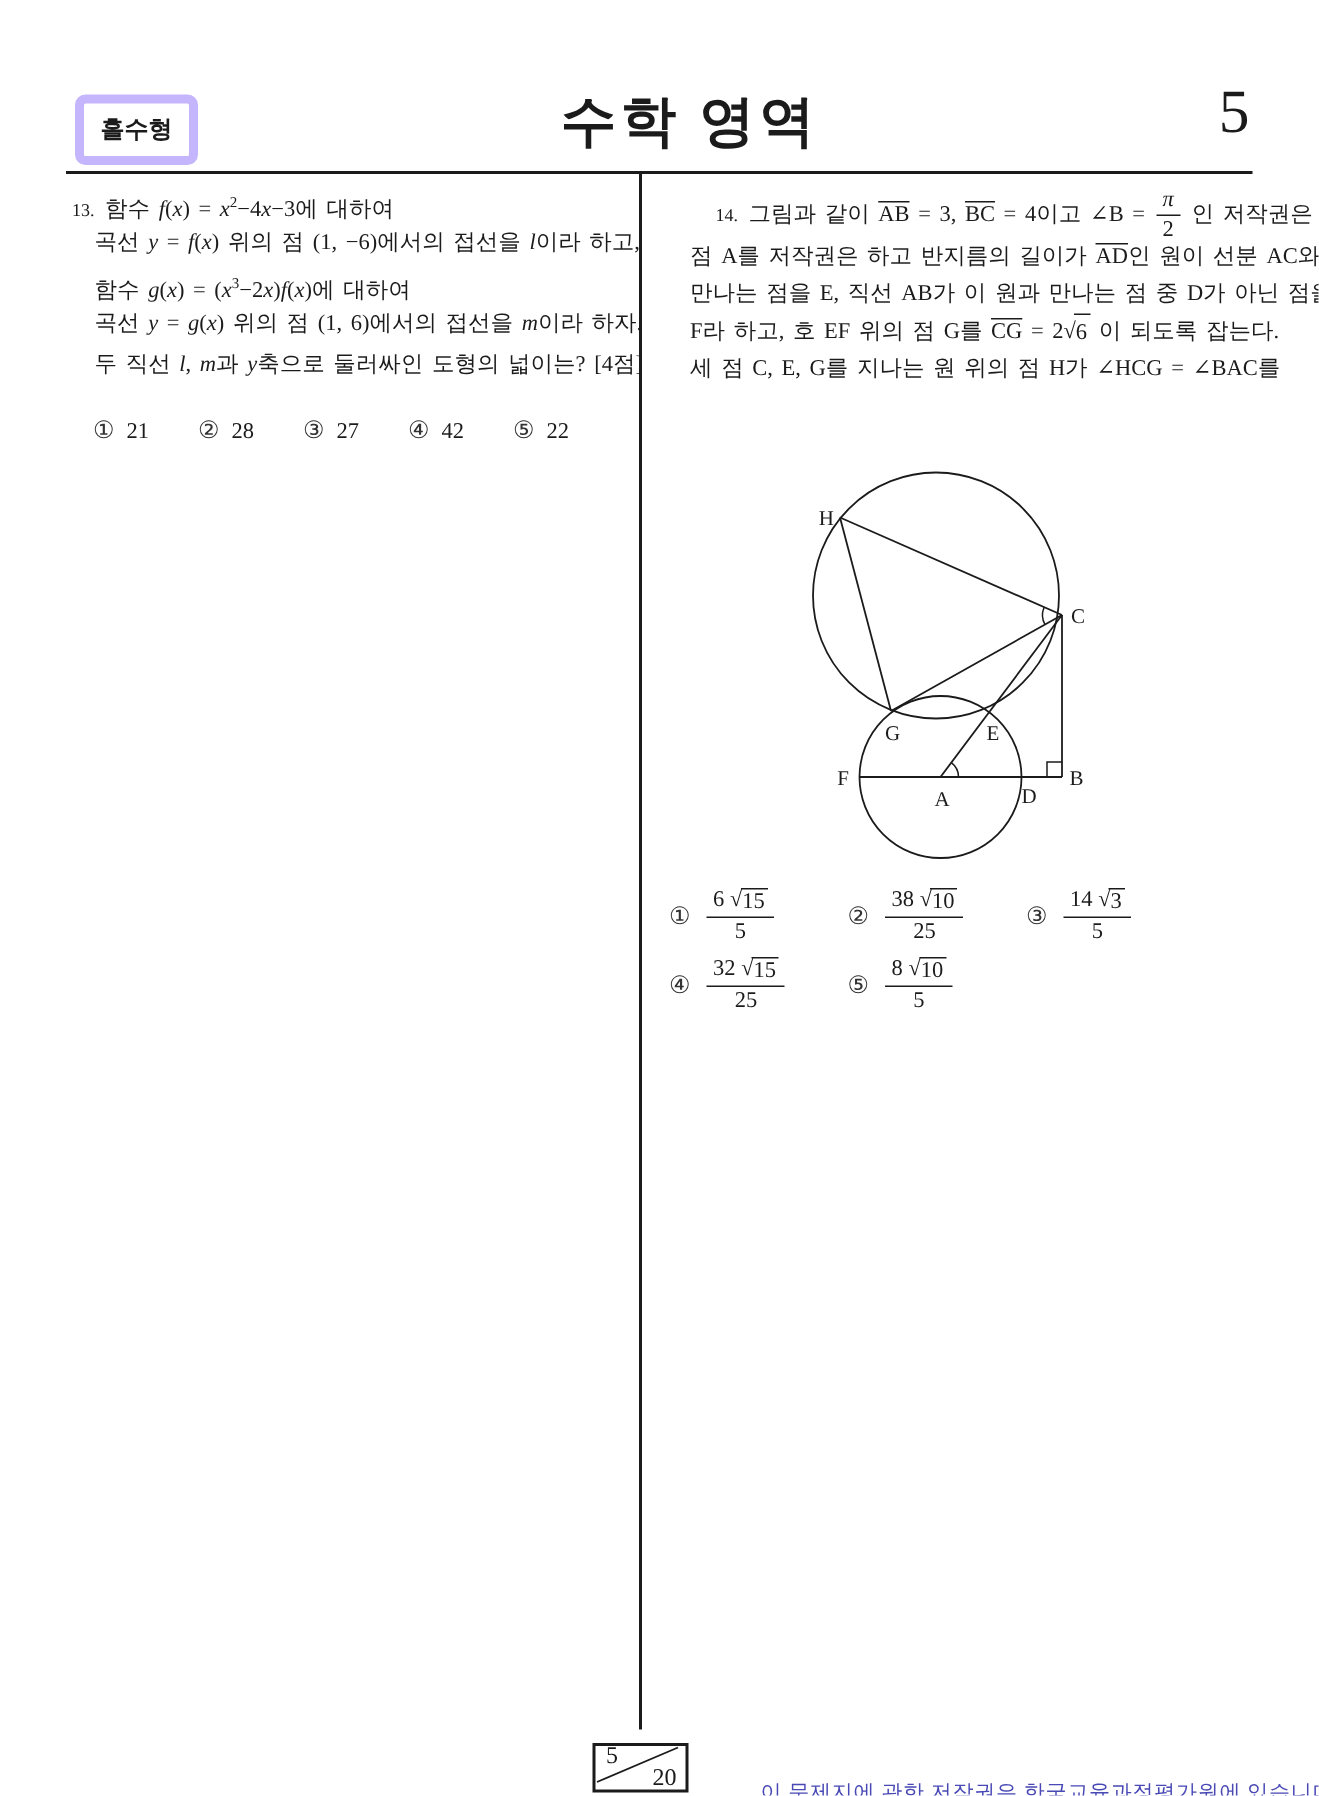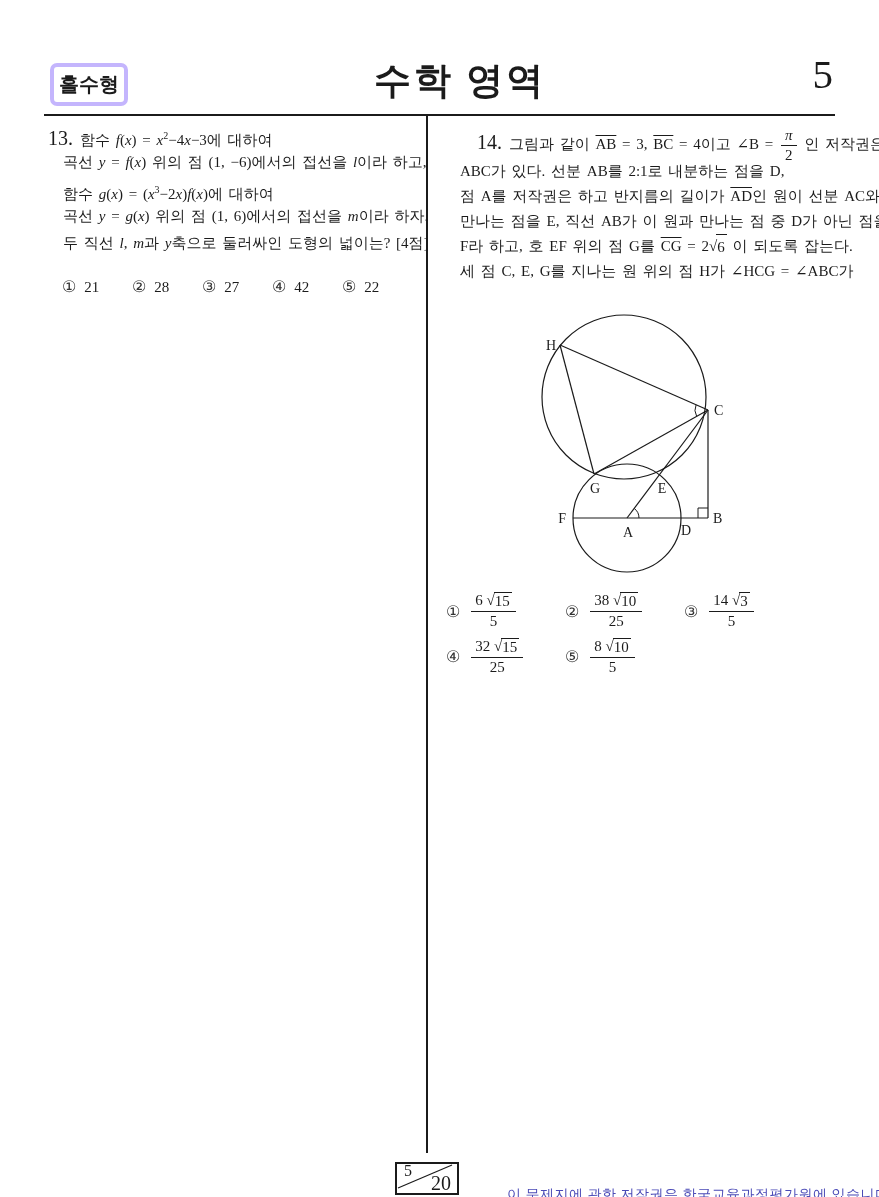--- a/index.html
+++ b/index.html
@@ -1,37 +1,37 @@
 <!DOCTYPE html>
 <html><head>
 <meta charset="utf-8">
 <style>
   html,body{margin:0;padding:0;}
   body{width:879px;height:1197px;position:relative;background:#ffffff;
        font-family:"Liberation Serif","DejaVu Serif",serif;color:#1b1b1b;overflow:hidden;}
 
   
-  .badge{position:absolute;left:50px;top:63px;width:70px;height:35px;border:4px solid #c4b5fd;
+  .badge{position:absolute;left:50px;top:63px;width:70px;height:35px;border:6px solid #c4b5fd;
          border-radius:7px;display:flex;align-items:center;justify-content:center;
-         font-weight:bold;font-size:20px;background:#fff;}
+         font-weight:bold;font-size:16px;background:#fff;}
   .title{position:absolute;left:0;right:0;top:56px;text-align:center;
          font-size:37px;font-weight:bold;letter-spacing:3px;margin-left:41px;}
   .page-num{position:absolute;right:46px;top:50px;font-size:41px;}
   .header-rule{position:absolute;left:44px;top:114px;width:791px;height:2px;background:#1b1b1b;}
   .divider{position:absolute;left:426px;top:116px;width:2px;height:1037px;background:#1b1b1b;}
 
   
   .problem{position:absolute;font-size:15px;word-spacing:2px;}
   #p13{left:48px;top:122px;width:378px;}
   #p14{left:445px;top:125px;width:416px;}
   .line{white-space:nowrap;height:27px;line-height:27px;}
   #p14 .line{height:25px;line-height:25px;}
   #p14 .line.first{height:34px;line-height:34px;margin-left:32px;}
   .line.cont{padding-left:15px;}
-  .qnum{margin-right:7px;font-size:20px;}
+  .qnum{margin-right:7px;font-size:12px;}
 
   
   .it{font-style:italic;}
   .ov{text-decoration:overline;}
   .sup{font-size:10px;vertical-align:6px;}
   .frac{display:inline-flex;flex-direction:column;text-align:center;vertical-align:middle;
         line-height:1.15;margin:0 2px;}
   .frac .fnum{display:block;border-bottom:1.2px solid #1b1b1b;padding:0 4px 1px;}
   .frac .fden{display:block;padding-top:1px;}
   .sqrt{display:inline-flex;align-items:flex-start;}
@@ -50,21 +50,21 @@
   .choices14 .cm{margin-right:9px;color:#333;font-size:16px;}
 
   
   .figure{position:absolute;left:533px;top:299px;width:206px;height:292px;}
   .figure svg{display:block;}
   .flabel{font-family:"Liberation Serif","DejaVu Serif",serif;font-size:14px;fill:#1b1b1b;}
 
   
   .page-box{position:absolute;left:395px;top:1162px;width:60px;height:29px;border:2px solid #1b1b1b;}
   .page-box .cur{position:absolute;left:7px;top:-2px;font-size:16px;}
-  .page-box .tot{position:absolute;right:6px;bottom:-2px;font-size:20px;text-align:center;}
+  .page-box .tot{position:absolute;right:6px;bottom:-2px;font-size:16px;text-align:center;}
   .page-box svg{position:absolute;left:0;top:0;}
   .copyright{position:absolute;left:507px;top:1186px;font-size:14px;color:#4949b6;
              white-space:nowrap;letter-spacing:0.5px;}
 </style>
 </head>
 <body>
 
 <div class="badge">홀수형</div>
 <div class="title">수학 영역</div>
 <div class="page-num">5</div>
@@ -84,28 +84,27 @@
     <span class="choice"><span class="cm">④</span><span>42</span></span>
     <span class="choice"><span class="cm">⑤</span><span>22</span></span>
   </div>
 </div>
 
 <div class="problem" id="p14">
   <div class="line first"><span class="qnum">14.</span><span><span>그림과 같이 </span><span class="ov">AB</span><span> = 3, </span><span class="ov">BC</span><span> = 4이고 ∠B = </span><span class="frac">
           <span class="fnum"><span class="it">π</span></span>
           <span class="fden"><span>2</span></span>
         </span><span> 인 저작권은</span></span></div>
-  <div class="line cont"><span>ABC가 있다. 선분 AB를 2:1로 내분하는 점을 D,</span></div>
   <div class="line cont"><span>점 A를 저작권은 하고 반지름의 길이가 </span><span class="ov">AD</span><span>인 원이 선분 AC와</span></div>
   <div class="line cont"><span>만나는 점을 E, 직선 AB가 이 원과 만나는 점 중 D가 아닌 점을</span></div>
   <div class="line cont"><span>F라 하고, 호 EF 위의 점 G를 </span><span class="ov">CG</span><span> = 2</span><span class="sqrt">
         <span class="sq">√</span>
         <span class="rd">6</span>
       </span><span> 이 되도록 잡는다.</span></div>
-  <div class="line cont"><span>세 점 C, E, G를 지나는 원 위의 점 H가 ∠HCG = ∠ABC가</span></div>
+  <div class="line cont"><span>세 점 C, E, G를 지나는 원 위의 점 H가 ∠HCG = ∠BAC를</span></div>
 </div>
 
 <div class="figure">
   <svg width="206" height="292" viewBox="533 299 206 292" fill="none" stroke="#1b1b1b" stroke-width="1.2">
     <circle cx="624" cy="397" r="82"></circle>
     <circle cx="627" cy="518" r="54"></circle>
     <line x1="573" y1="518" x2="708" y2="518"></line>
     <line x1="708" y1="518" x2="708" y2="410"></line>
     <line x1="627" y1="518" x2="708" y2="410"></line>
     <line x1="560" y1="345" x2="708" y2="410"></line>

